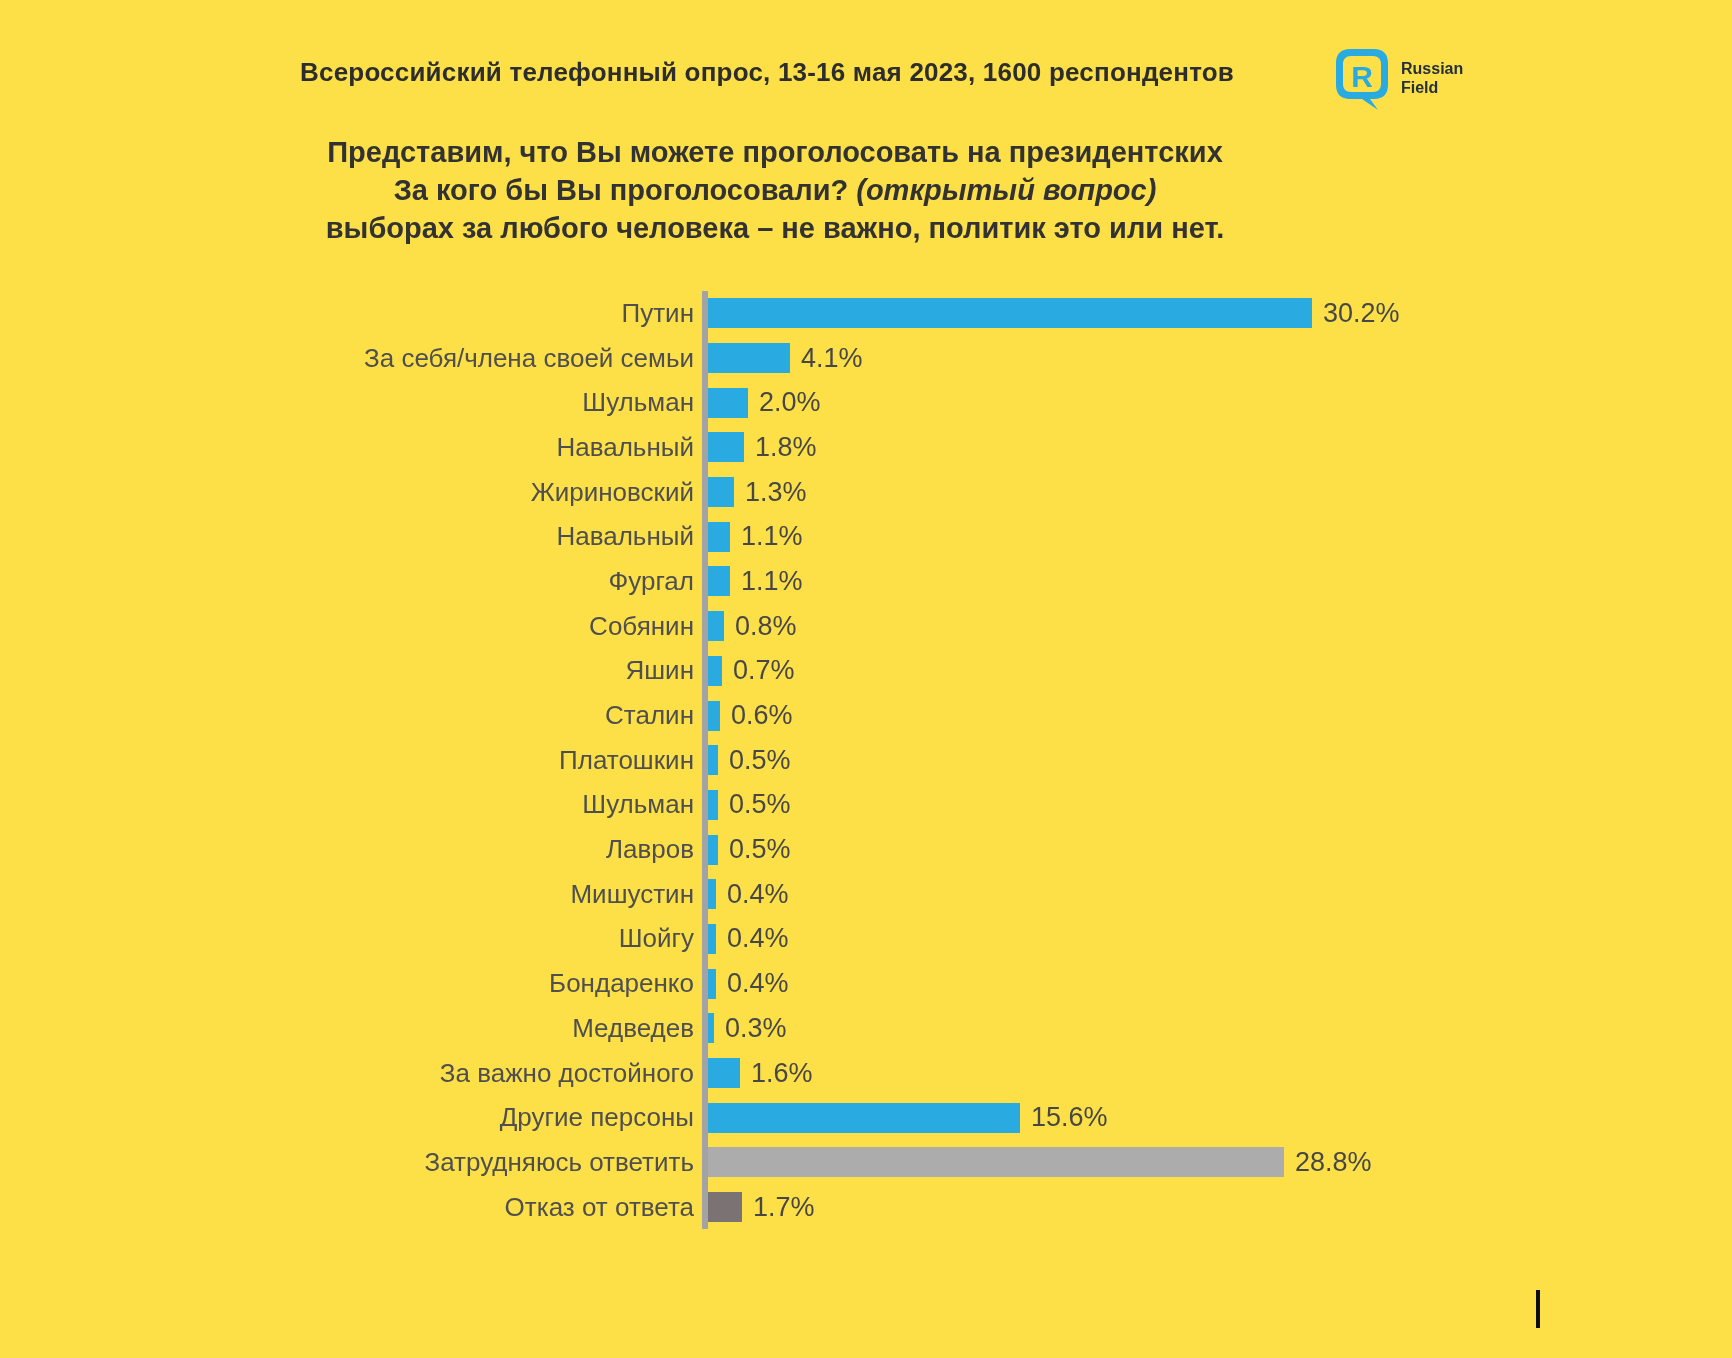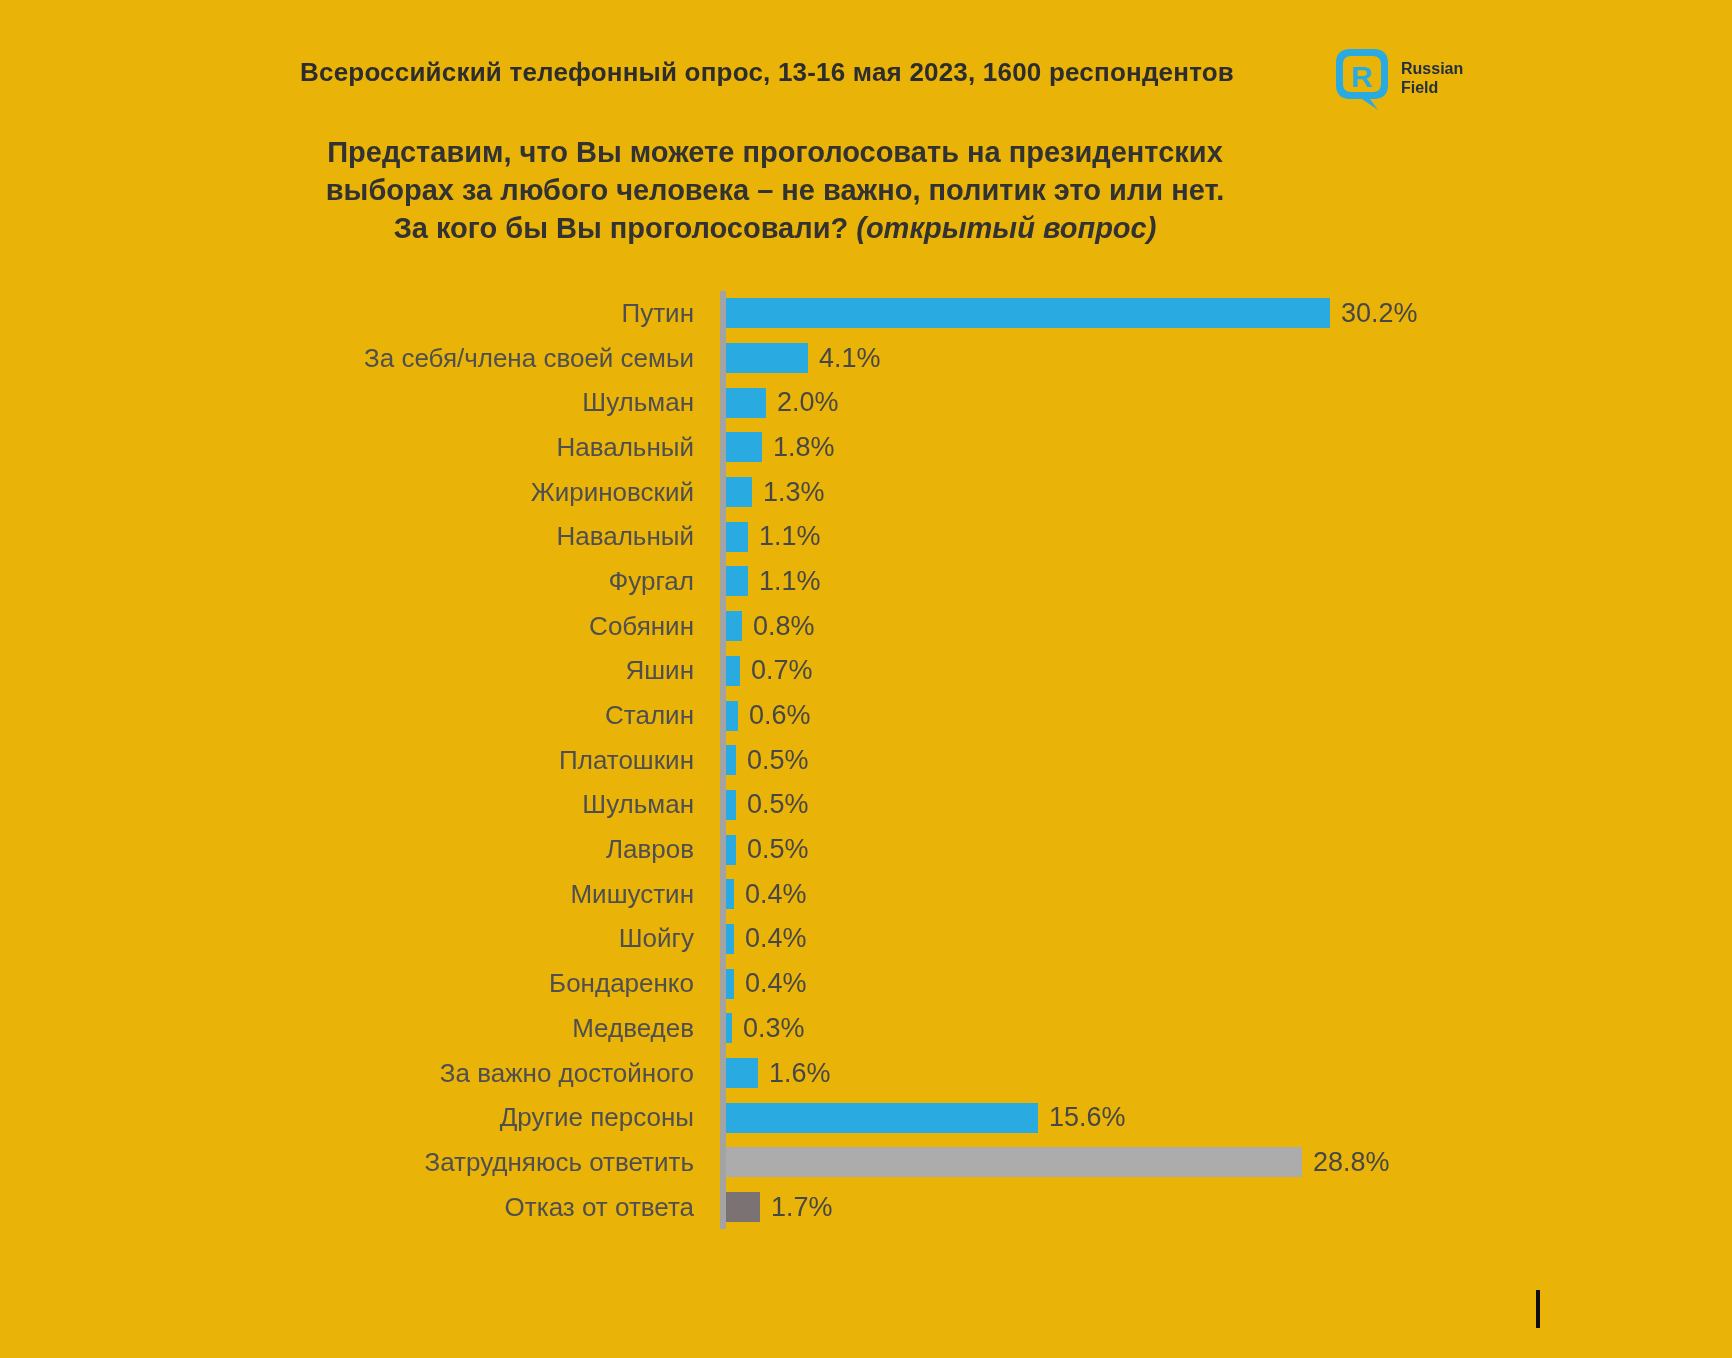--- a/index.html
+++ b/index.html
@@ -1,19 +1,19 @@
 <!DOCTYPE html>
 <html><head>
 <meta charset="utf-8">
 <style>
   html,body{margin:0;padding:0;background:#ffffff;}
   .screen{
     position:relative;
     width:1732px;height:1358px;
-    background:#eab308;
+    background:#fde047;
     font-family:"Liberation Sans", sans-serif;
     overflow:hidden;
   }
   
   .survey-info{
     position:absolute;left:300px;top:57px;
     font-size:26px;font-weight:bold;color:#2d2d2d;
     letter-spacing:0.2px;white-space:nowrap;
   }
   .logo{
@@ -31,21 +31,21 @@
   }
   .title .it{font-style:italic;}
   
   .chart{
     position:absolute;left:0;top:291px;width:1732px;
   }
   .row{
     display:flex;align-items:center;height:44.7px;
   }
   .cat{
-    width:694px;padding-right:26px;flex:none;
+    width:694px;padding-right:8px;flex:none;
     text-align:right;font-size:26px;color:#4f4f4f;white-space:nowrap;
   }
   .plot{
     flex:1;height:100%;
     border-left:6px solid #a3a3a3;
     display:flex;align-items:center;
   }
   .bar{height:30px;flex:none;}
   .val{
     margin-left:11px;font-size:27px;color:#474747;white-space:nowrap;
@@ -73,22 +73,22 @@
       <text x="29" y="41" text-anchor="middle" font-family="Liberation Sans, sans-serif" font-weight="bold" font-size="30" fill="#29abe2">R</text>
     </svg>
     <div class="logo-text">
       <div>Russian</div>
       <div>Field</div>
     </div>
   </div>
 
   <div class="title">
     <div>Представим, что Вы можете проголосовать на президентских</div>
+    <div><span>За кого бы Вы проголосовали? </span><span class="it">(открытый вопрос)</span></div>
     <div>выборах за любого человека – не важно, политик это или нет.</div>
-    <div><span>За кого бы Вы проголосовали? </span><span class="it">(открытый вопрос)</span></div>
   </div>
 
   <div class="chart" id="chart">
       <div class="row">
         <div class="cat">Путин</div>
         <div class="plot">
           <div class="bar" style="width: 604px; background: rgb(41, 171, 226);"></div>
           <div class="val">30.2%</div>
         </div>
       </div>

